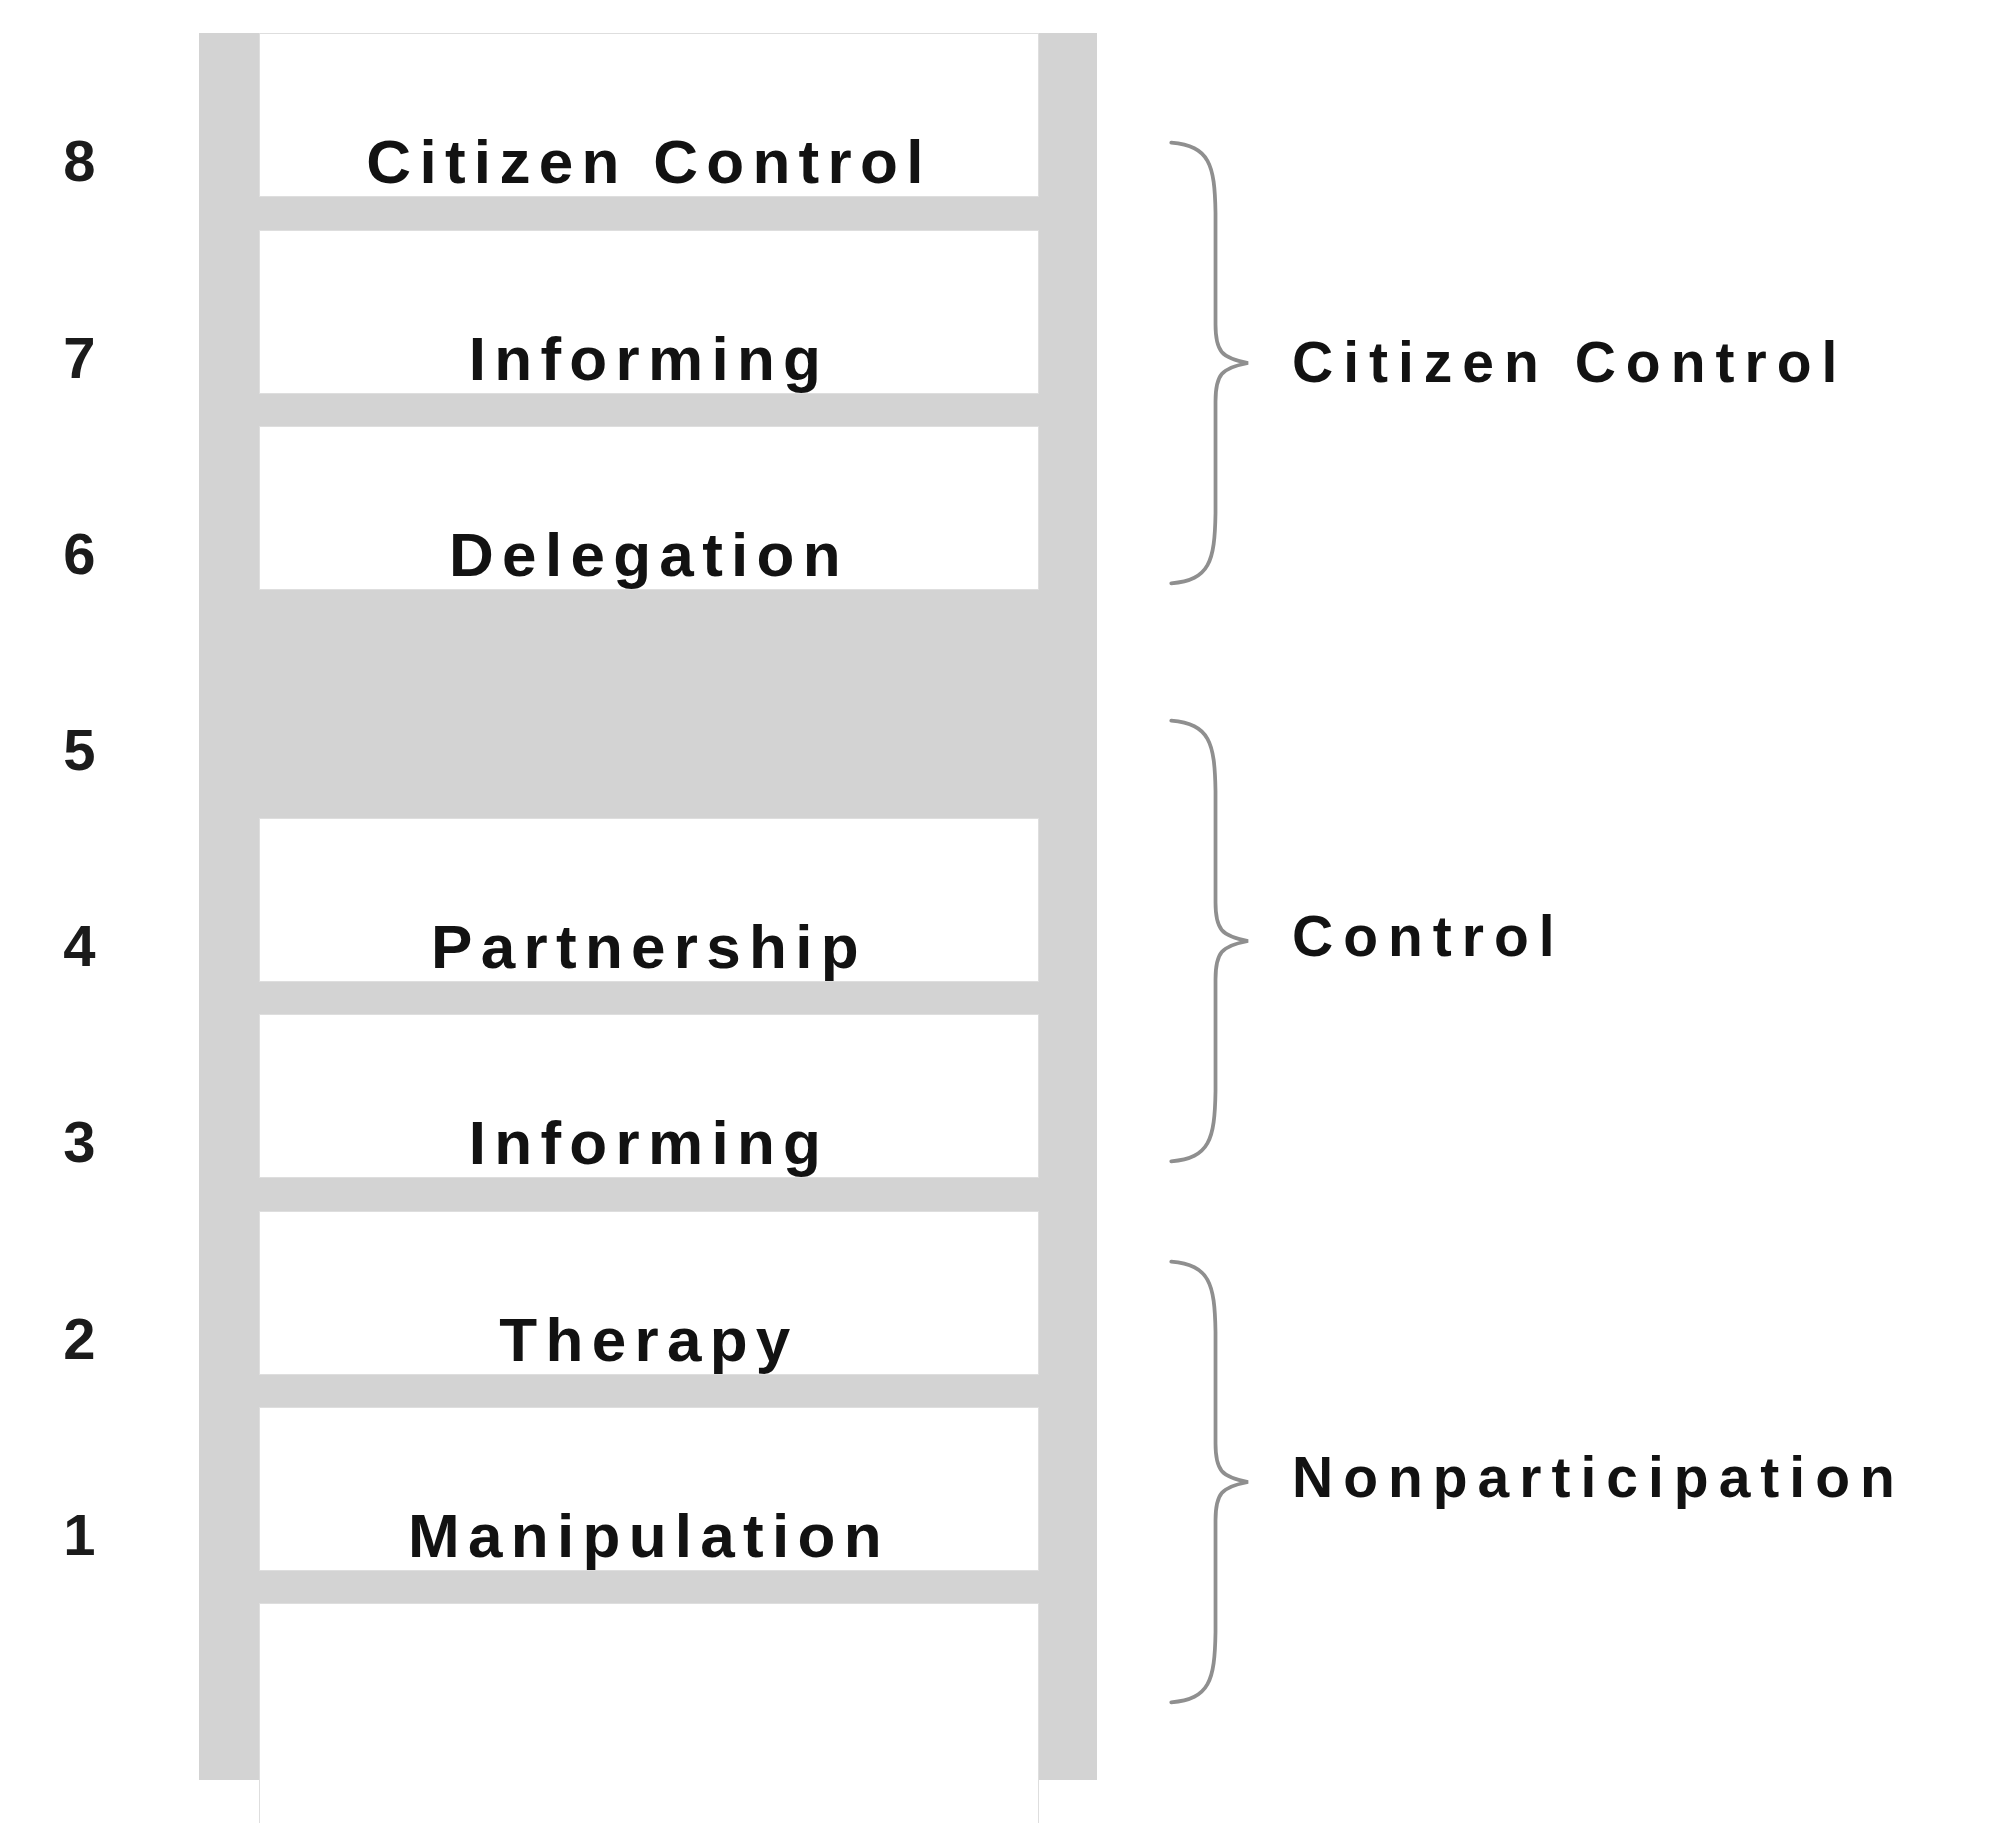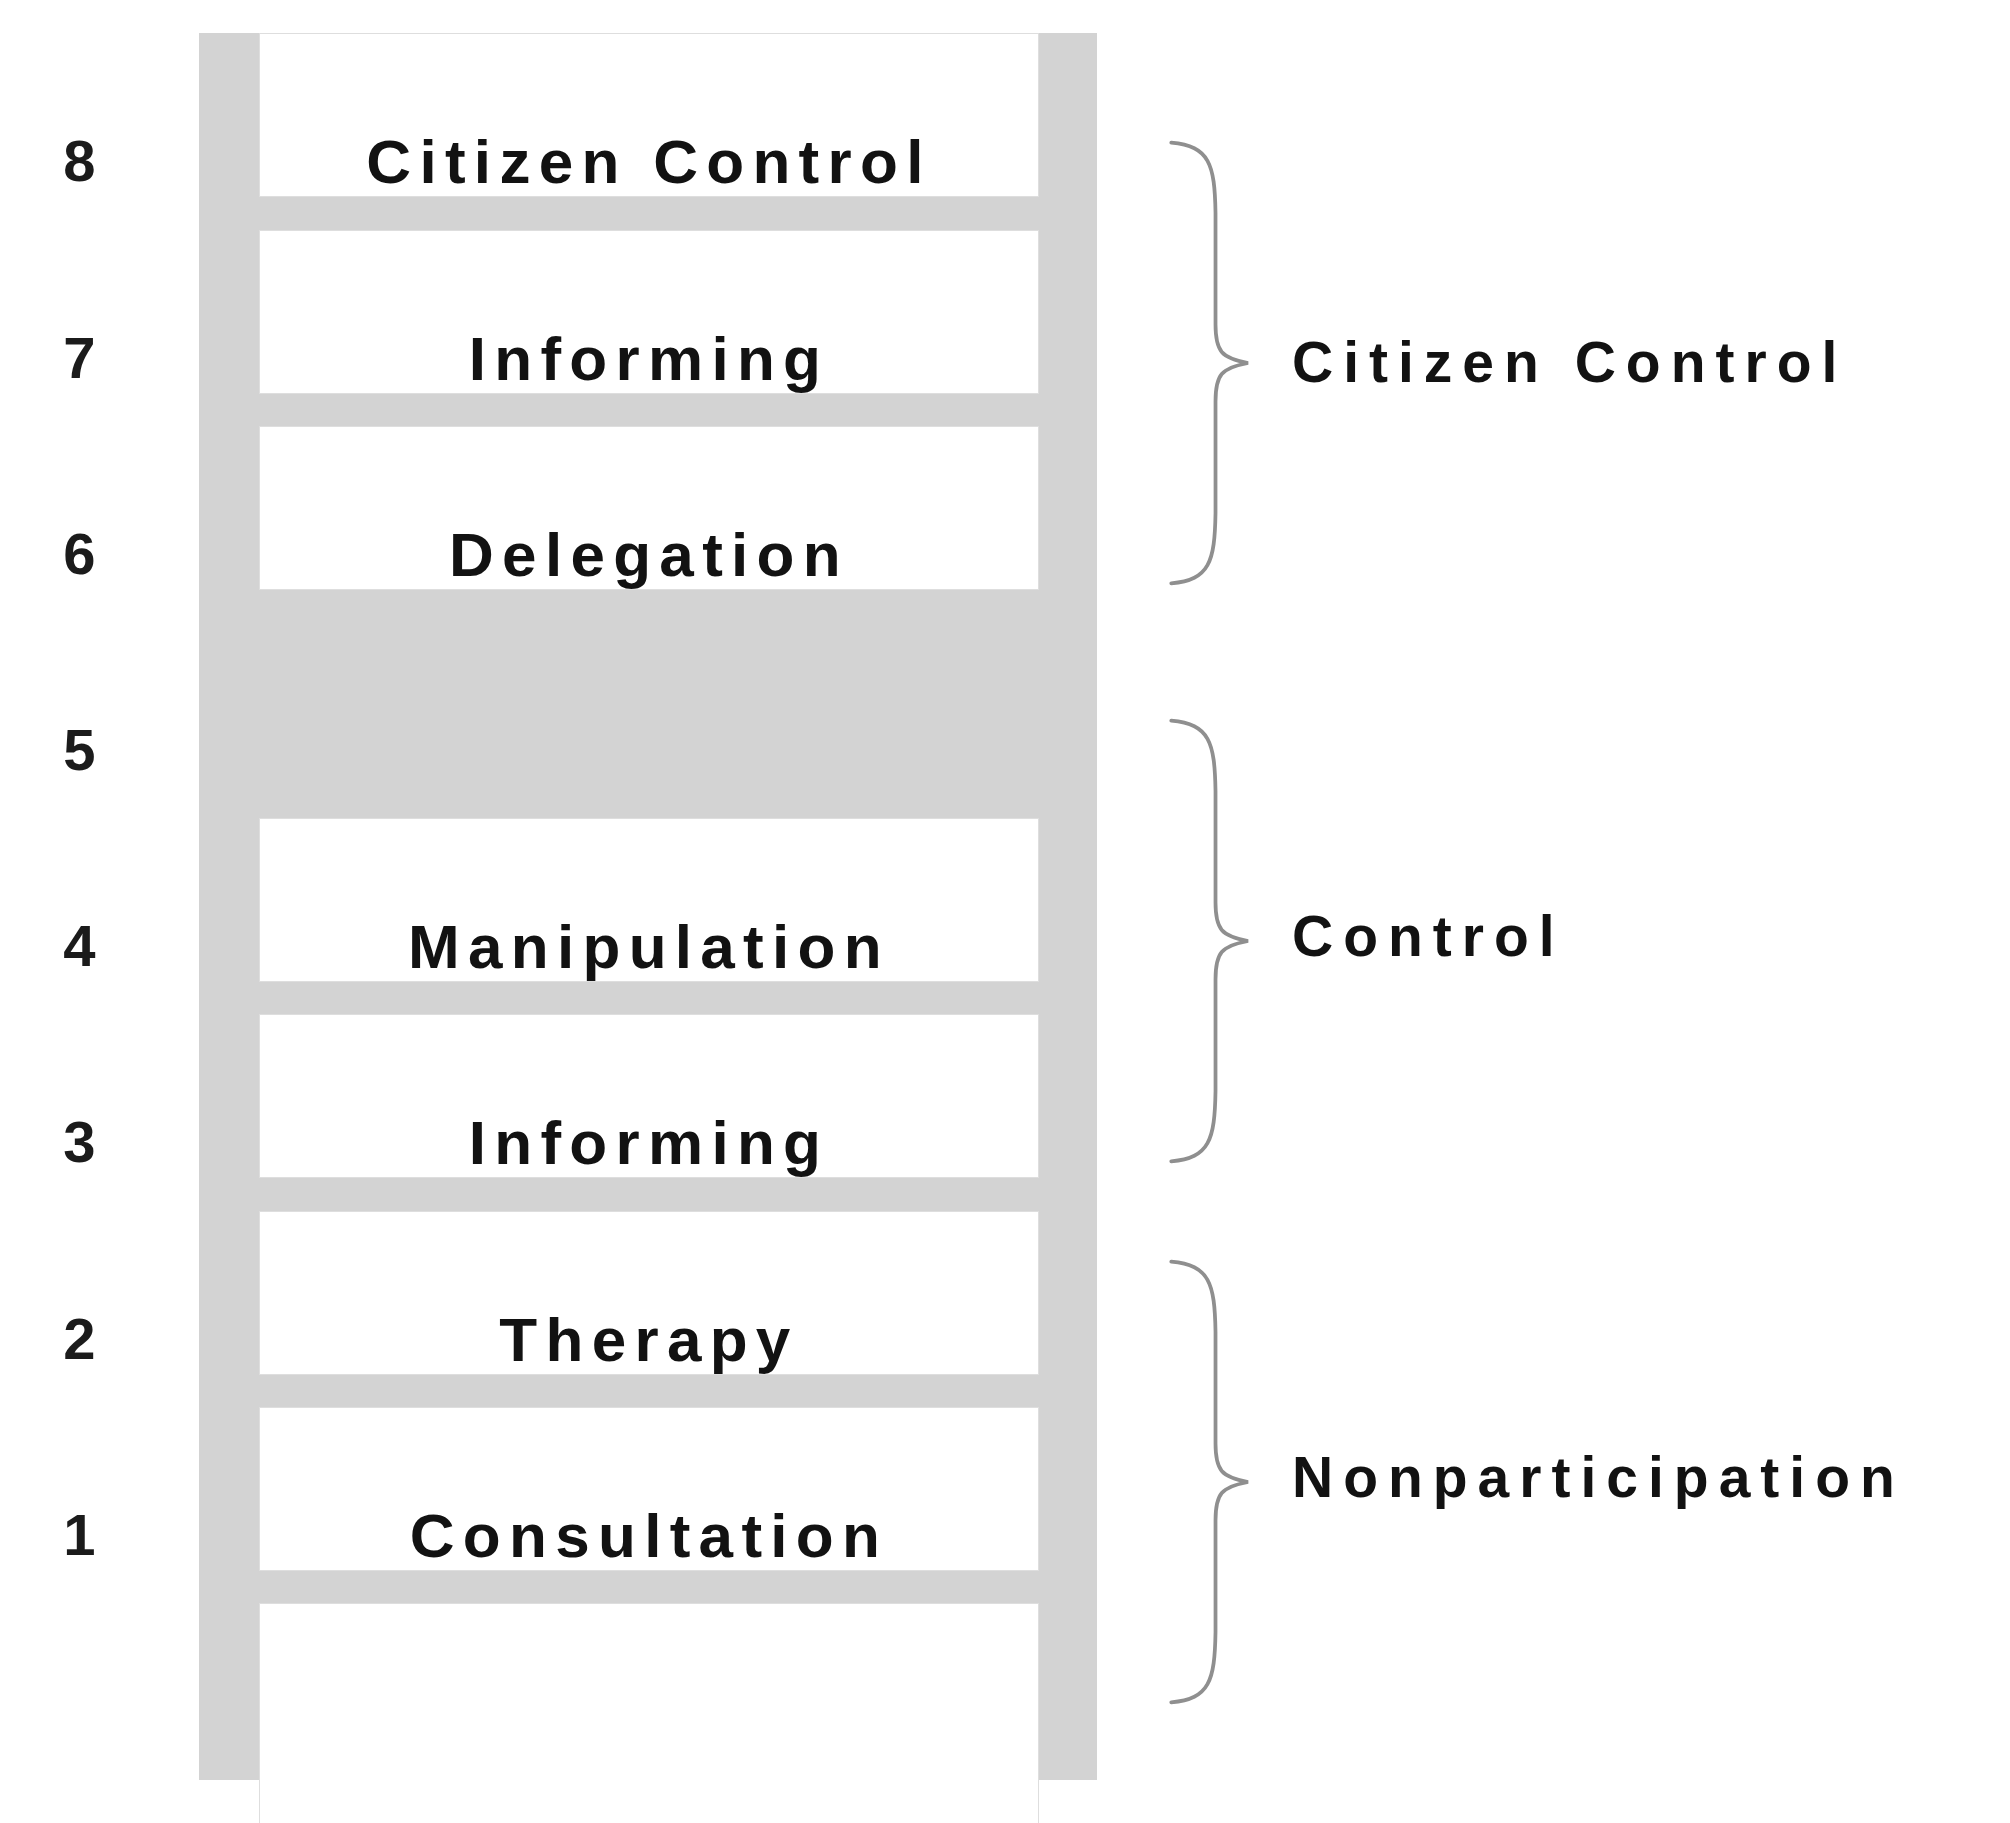--- a/index.html
+++ b/index.html
@@ -92,30 +92,30 @@
   <div class="rung" style="top:33px">
     <span class="rung-label">Citizen Control</span>
   </div>
   <div class="rung" style="top:230px">
     <span class="rung-label">Informing</span>
   </div>
   <div class="rung" style="top:426px">
     <span class="rung-label">Delegation</span>
   </div>
   <div class="rung" style="top:818px">
-    <span class="rung-label">Manipulation</span>
+    <span class="rung-label">Partnership</span>
   </div>
   <div class="rung" style="top:1014px">
     <span class="rung-label">Informing</span>
   </div>
   <div class="rung" style="top:1211px">
     <span class="rung-label">Therapy</span>
   </div>
   <div class="rung" style="top:1407px">
-    <span class="rung-label">Consultation</span>
+    <span class="rung-label">Manipulation</span>
   </div>
   <div class="rung rung-empty" style="top:1603px"></div>
 
   <div class="rung-number" style="top:129px">8</div>
   <div class="rung-number" style="top:326px">7</div>
   <div class="rung-number" style="top:522px">6</div>
   <div class="rung-number" style="top:718px">5</div>
   <div class="rung-number" style="top:914px">4</div>
   <div class="rung-number" style="top:1110px">3</div>
   <div class="rung-number" style="top:1307px">2</div>

